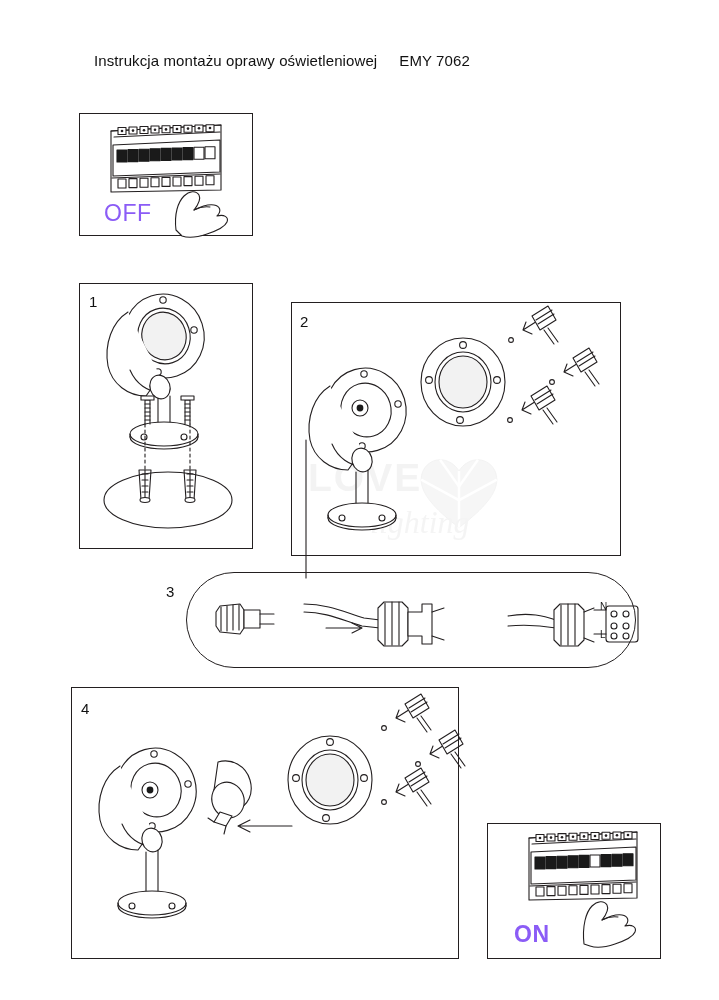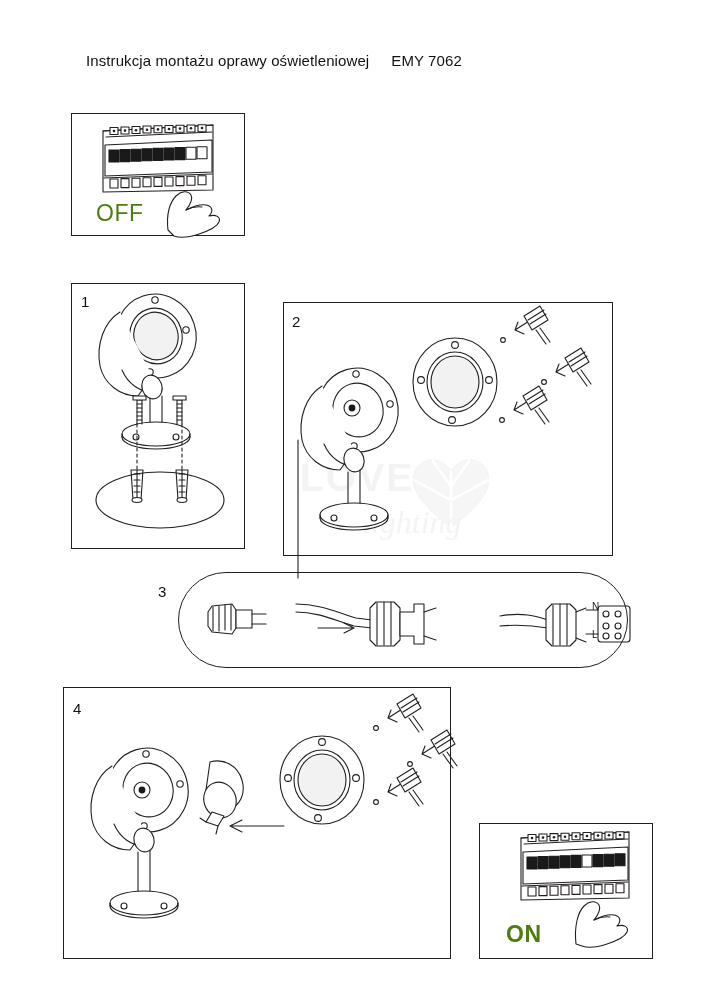--- a/index.html
+++ b/index.html
@@ -10,21 +10,21 @@
   body {
     width: 719px;
     height: 1000px;
     position: relative;
     font-family: "Liberation Sans", sans-serif;
     color: #1a1a1a;
     overflow: hidden;
   }
   .page {
     position: absolute;
-    left: 0; top: 0;
+    left: 8px; top: 0;
     width: 604px;
     height: 1000px;
   }
   .title {
     position: absolute;
     left: 86px;
     top: 52px;
     font-size: 15px;
     letter-spacing: 0.1px;
     white-space: nowrap;
@@ -40,21 +40,21 @@
     background: transparent;
   }
   .panel-num {
     position: absolute;
     font-size: 15px;
     color: #111;
   }
   .big-label {
     position: absolute;
     font-size: 23px;
-    color: #4d7c0f;
+    color: #8b5cf6;
     letter-spacing: 0.5px;
   }
   .step3-wrap {
     position: absolute;
     left: 178px;
     top: 572px;
     width: 450px;
     height: 96px;
     border: 1.2px solid #231f20;
     border-radius: 48px;

